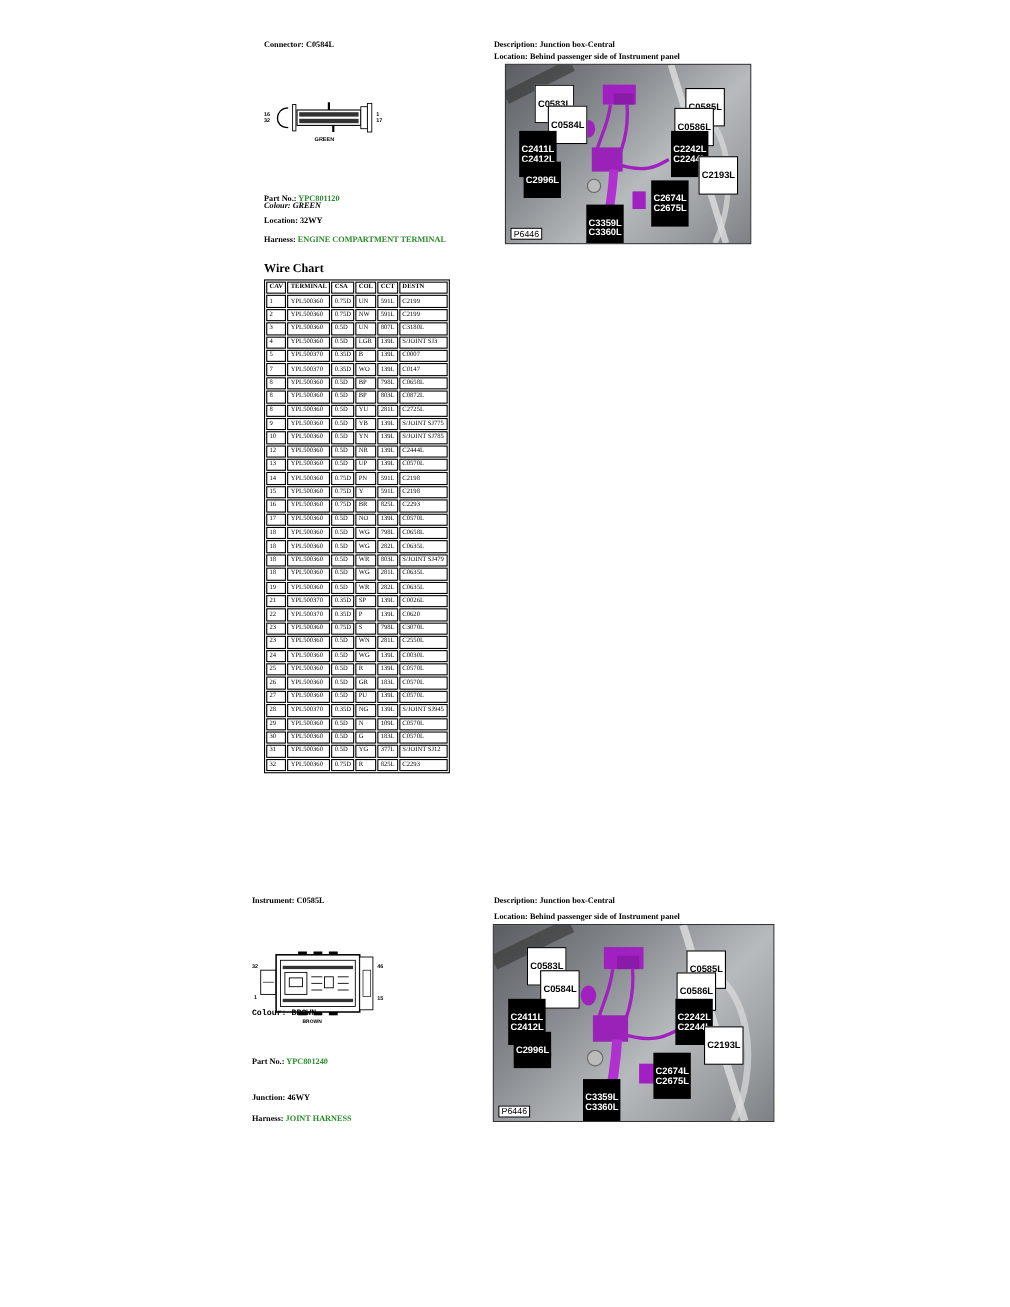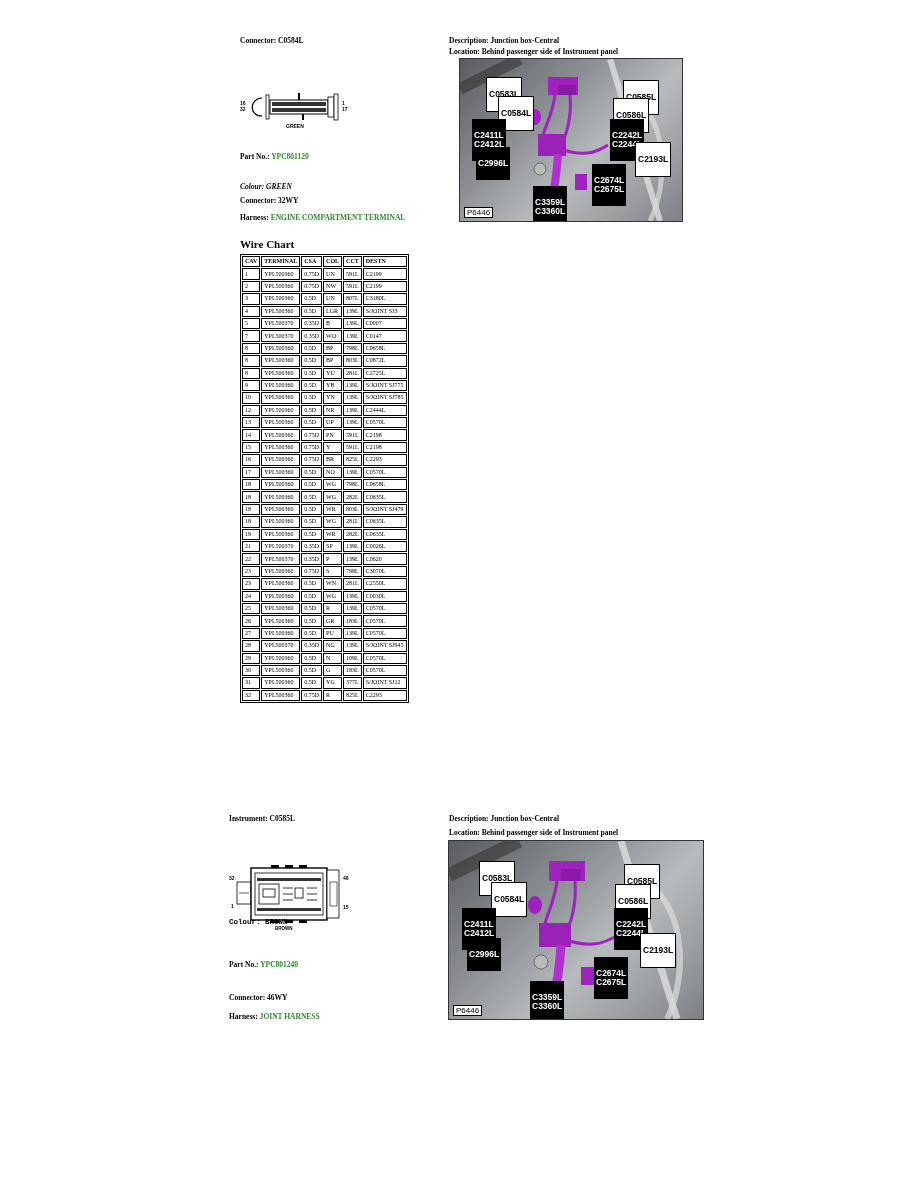--- a/index.html
+++ b/index.html
@@ -40,25 +40,25 @@
     <rect x="90" y="9" width="6" height="20" fill="#fff" stroke="#000" stroke-width="0.8"></rect>
     <rect x="96" y="6" width="4" height="26" fill="#fff" stroke="#000" stroke-width="0.8"></rect>
     <rect x="60" y="5" width="2" height="7" fill="#000"></rect>
     <rect x="64" y="26" width="2" height="6" fill="#000"></rect>
     <text x="104" y="17" font-size="5" font-family="Liberation Sans, sans-serif" font-weight="bold">1</text>
     <text x="104" y="23" font-size="5" font-family="Liberation Sans, sans-serif" font-weight="bold">17</text>
     <text x="48" y="40" font-size="5" font-family="Liberation Sans, sans-serif" font-weight="bold">GREEN</text>
   </svg>
 </div>
 
-<div class="abs lbl" style="left:240px;top:152px;text-align:center;">
+<div class="abs lbl" style="left:240px;top:176px;text-align:center;">
   <span>Part No.:</span> <span class="green">YPC801120</span>
 </div>
 <div class="abs lbl" style="left:240px;top:182px;font-style:italic;">Colour: GREEN</div>
-<div class="abs lbl" style="left:240px;top:196px;">Connector: 32WY</div>
+<div class="abs lbl" style="left:240px;top:196px;">Location: 32WY</div>
 <div class="abs lbl" style="left:240px;top:213px;">
   <span>Harness:</span> <span class="green">ENGINE COMPARTMENT TERMINAL</span>
 </div>
 
 <div class="abs lbl" style="left:449px;top:36px;">Description: Junction box-Central</div>
 <div class="abs lbl" style="left:449px;top:47px;">Location: Behind passenger side of Instrument panel</div>
 
 <div class="abs photo" style="left:459px;top:58px;width:222px;height:162px;">
   <svg class="abs" style="left:0;top:0" width="222" height="162" viewBox="0 0 222 162">
     <path d="M0 30 L60 0" stroke="#2a2a2a" stroke-width="12" opacity="0.5"></path>
@@ -423,21 +423,21 @@
     <text x="116" y="16" font-size="5" font-family="Liberation Sans, sans-serif" font-weight="bold">46</text>
     <text x="116" y="45" font-size="5" font-family="Liberation Sans, sans-serif" font-weight="bold">15</text>
     <text x="48" y="66" font-size="4.5" font-family="Liberation Sans, sans-serif" font-weight="bold">BROWN</text>
   </svg>
 </div>
 
 <div class="abs lbl" style="left:229px;top:960px;">
   <span>Part No.:</span> <span class="green">YPC801240</span>
 </div>
 <div class="abs lbl" style="left:229px;top:918px;font-family:Liberation Mono, monospace;">Colour: BROWN</div>
-<div class="abs lbl" style="left:229px;top:993px;">Connector: 46WY</div>
+<div class="abs lbl" style="left:229px;top:993px;">Junction: 46WY</div>
 <div class="abs lbl" style="left:229px;top:1012px;">
   <span>Harness:</span> <span class="green">JOINT HARNESS</span>
 </div>
 
 <div class="abs lbl" style="left:449px;top:814px;">Description: Junction box-Central</div>
 <div class="abs lbl" style="left:449px;top:828px;">Location: Behind passenger side of Instrument panel</div>
 
 <div class="abs photo" style="left:448px;top:840px;width:254px;height:178px;">
   <svg class="abs" style="left:0;top:0" width="254" height="178" viewBox="0 0 254 178">
     <path d="M0 34 L70 0" stroke="#2a2a2a" stroke-width="14" opacity="0.5"></path>

